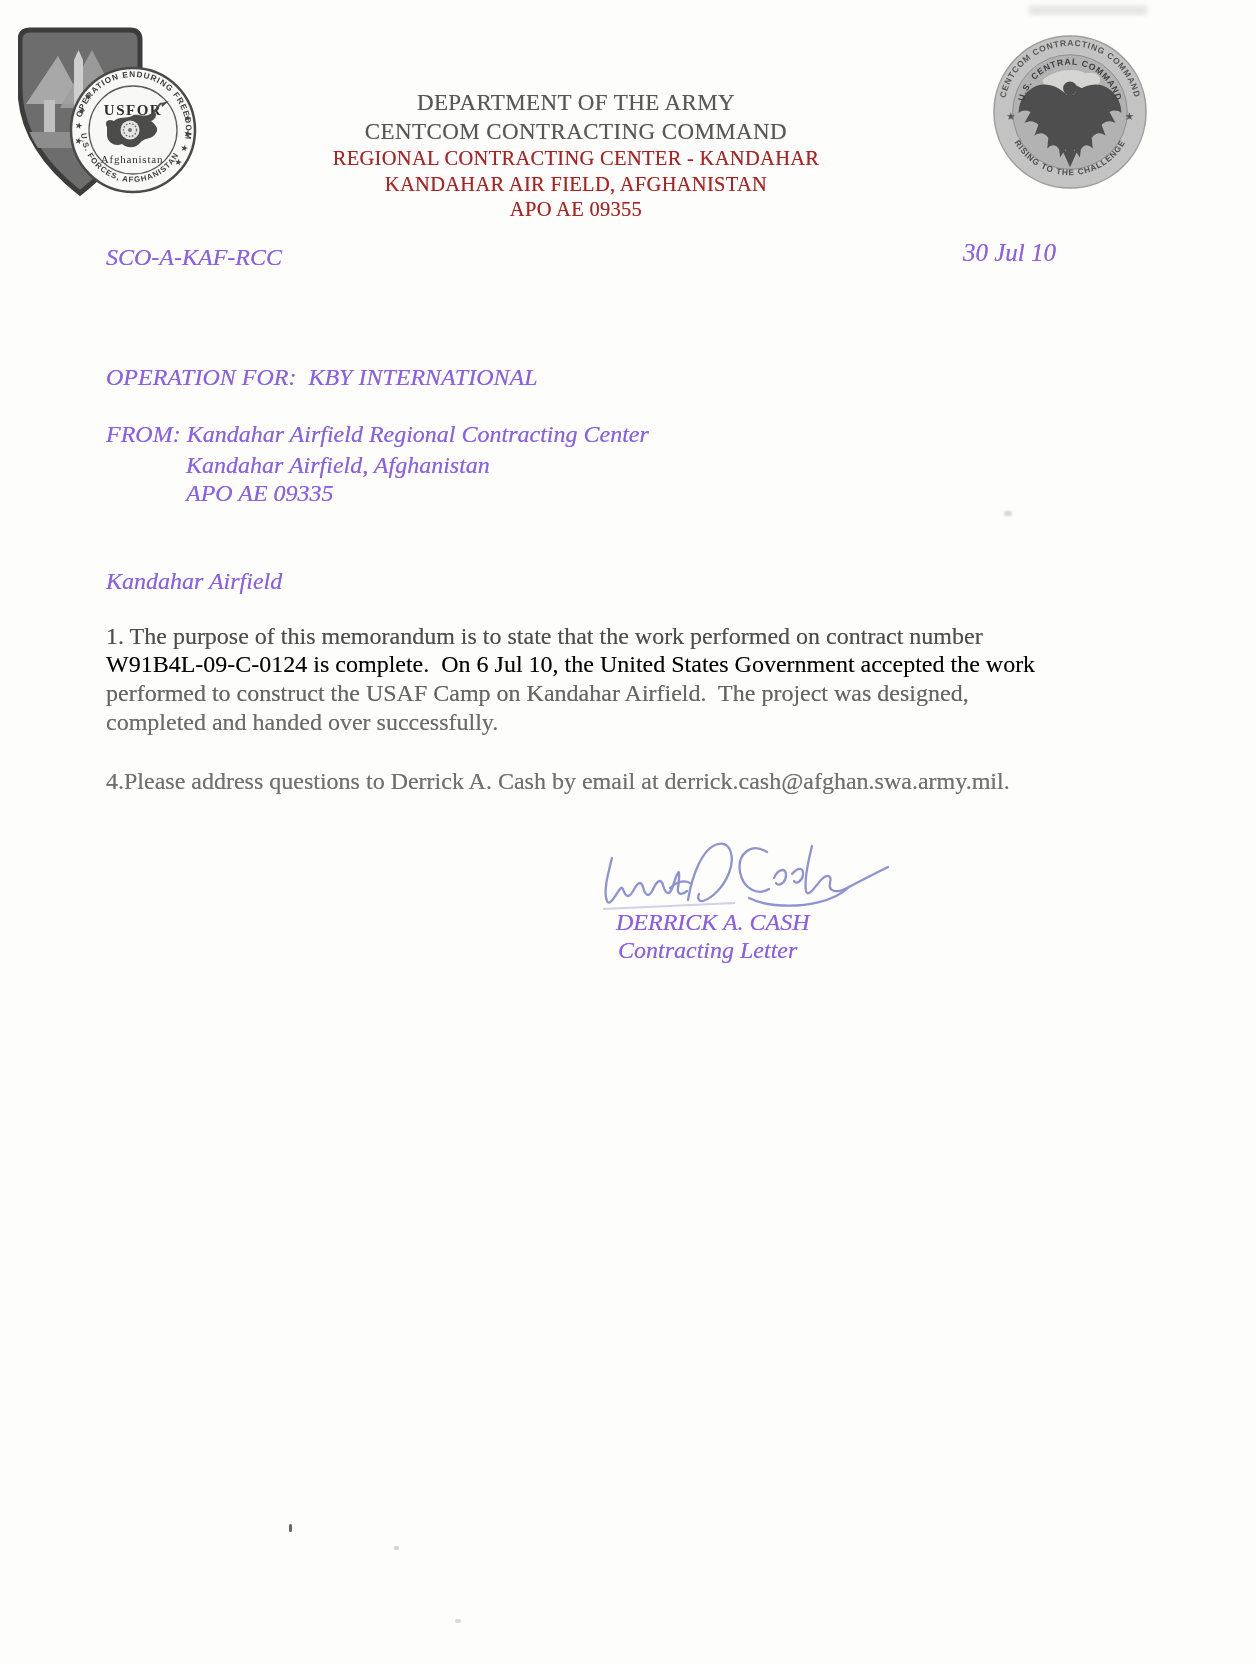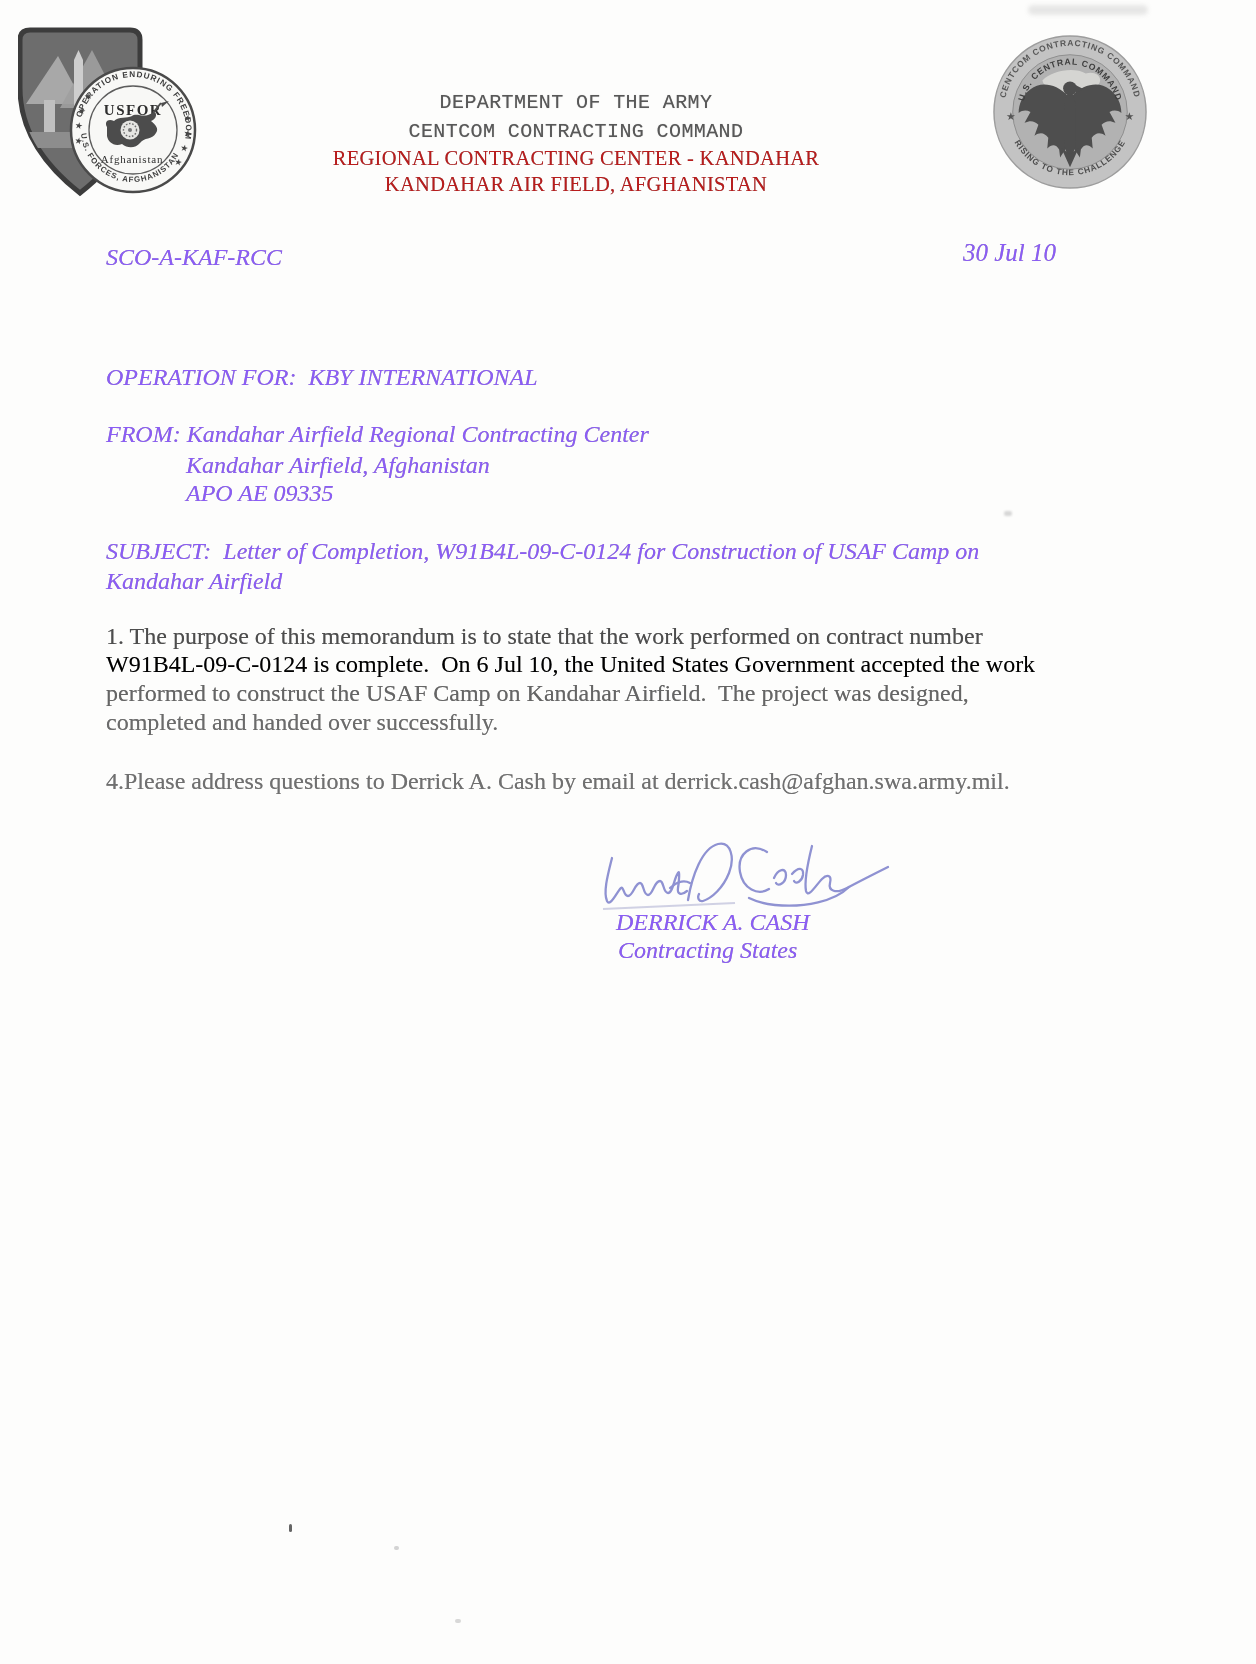--- a/index.html
+++ b/index.html
@@ -11,21 +11,21 @@
     overflow:hidden;
     font-family:"Liberation Serif", serif;
   }
   .abs{position:absolute;white-space:pre;}
 
   
   .letterhead{
     position:absolute;left:296px;top:88px;width:560px;
     text-align:center;
   }
-  .lh-big{font-family:Liberation Mono, monospace;font-size:20px;line-height:29px;
+  .lh-big{font-family:Liberation Serif, serif;font-size:23px;line-height:29px;
           color:#585858;letter-spacing:.4px;text-shadow:0 0 .7px rgba(90,90,90,.6);}
   .lh-small{font-family:Liberation Serif, serif;font-size:20.5px;line-height:25.5px;
           color:#b91c1c;letter-spacing:.3px;text-shadow:0 0 .6px rgba(70,70,70,.55);}
 
   
   .bl{font-family:"Liberation Serif",serif;font-size:24px;line-height:28px;
       color:#3c3c3c;text-shadow:0 0 .6px rgba(70,70,70,.5);}
   .ink-dark{color:#8b5cf6;font-style:italic;}
   .ink-1{color:#4d4d4d;}
   .ink-2{color:#000000;}
@@ -106,20 +106,21 @@
       </g>
       <text x="114" y="137" text-anchor="middle" font-family="Liberation Serif, serif" font-size="11" fill="#2f2f2f" letter-spacing=".8">Afghanistan</text>
     </g>
   </svg>
 
   <div class="letterhead">
     <div class="lh-big">DEPARTMENT OF THE ARMY</div>
     <div class="lh-big">CENTCOM CONTRACTING COMMAND</div>
     <div class="lh-small">REGIONAL CONTRACTING CENTER - KANDAHAR</div>
     <div class="lh-small">KANDAHAR AIR FIELD, AFGHANISTAN</div>
+    <div class="lh-small">APO AE 09355</div>
   </div>
 
   <svg class="seal-svg" style="left:991px;top:33px;" width="158" height="158" viewBox="0 0 160 160">
     <circle cx="80" cy="80" r="77" fill="#c3c3c3" stroke="#9d9d9d" stroke-width="1.5"></circle>
     <circle cx="80" cy="80" r="58" fill="#b2b2b2" stroke="#8e8e8e" stroke-width="1"></circle>
     <defs>
       <path id="ccTopArc" d="M 13,80 A 67,67 0 0 1 147,80"></path>
       <path id="ccBotArc" d="M 16,80 A 64,64 0 0 0 144,80"></path>
       <path id="ccInnerArc" d="M 32,80 A 48,48 0 0 1 128,80"></path>
       <clipPath id="innerClip">
@@ -159,21 +160,20 @@
 
   <div class="abs bl ink-dark" style="left:106px;top:243px;">SCO-A-KAF-RCC</div>
   <div class="abs bl ink-dark" style="left:963px;top:239px;font-size:25px;">30 Jul 10</div>
 
   <div class="abs bl ink-dark" style="left:106px;top:363px;">OPERATION FOR:  KBY INTERNATIONAL</div>
 
   <div class="abs bl ink-dark" style="left:106px;top:420px;">FROM: Kandahar Airfield Regional Contracting Center</div>
   <div class="abs bl ink-dark" style="left:186px;top:451px;">Kandahar Airfield, Afghanistan</div>
   <div class="abs bl ink-dark" style="left:186px;top:479px;">APO AE 09335</div>
 
-  <div class="abs bl ink-dark" style="left:106px;top:537px;">SUBJECT:  Letter of Completion, W91B4L-09-C-0124 for Construction of USAF Camp on</div>
   <div class="abs bl ink-dark" style="left:106px;top:567px;">Kandahar Airfield</div>
 
   <div>
     <div class="abs bl ink-1" style="left:106px;top:622px;">1. The purpose of this memorandum is to state that the work performed on contract number</div>
     <div class="abs bl ink-2" style="left:106px;top:650px;">W91B4L-09-C-0124 is complete.  On 6 Jul 10, the United States Government accepted the work</div>
     <div class="abs bl ink-3" style="left:106px;top:679px;">performed to construct the USAF Camp on Kandahar Airfield.  The project was designed,</div>
     <div class="abs bl ink-4" style="left:106px;top:708px;">completed and handed over successfully.</div>
   </div>
 
   <div class="abs bl ink-5" style="left:106px;top:767px;">4.Please address questions to Derrick A. Cash by email at derrick.cash@afghan.swa.army.mil.</div>
@@ -196,20 +196,20 @@
       <path d="M217,46 C223,39 229,39 228,47 C227,53 221,57 219,53"></path>
 
       <path d="M237,18 C233,34 229,52 231,63 C233,71 241,57 247,51 C252,46 257,47 255,55
                C253,63 261,66 272,60 C287,52 301,45 313,39"></path>
 
       <path d="M274,59 C260,73 230,80 200,77 C190,76 180,73 174,70"></path>
     </g>
   </svg>
 
   <div class="abs bl ink-dark" style="left:616px;top:908px;">DERRICK A. CASH</div>
-  <div class="abs bl ink-dark" style="left:618px;top:936px;">Contracting States</div>
+  <div class="abs bl ink-dark" style="left:618px;top:936px;">Contracting Letter</div>
 
   <div class="speck" style="left:1004px;top:511px;width:8px;height:5px;background:#b0b0b0;opacity:.5;filter:blur(1px);"></div>
   <div class="speck" style="left:289px;top:1524px;width:3px;height:8px;background:#4a4a4a;opacity:.85;"></div>
   <div class="speck" style="left:394px;top:1546px;width:5px;height:4px;background:#ababab;opacity:.5;filter:blur(.6px);"></div>
   <div class="speck" style="left:455px;top:1619px;width:6px;height:4px;background:#b5b5b5;opacity:.5;filter:blur(.6px);"></div>
 
 </div>
 
 </body></html>

